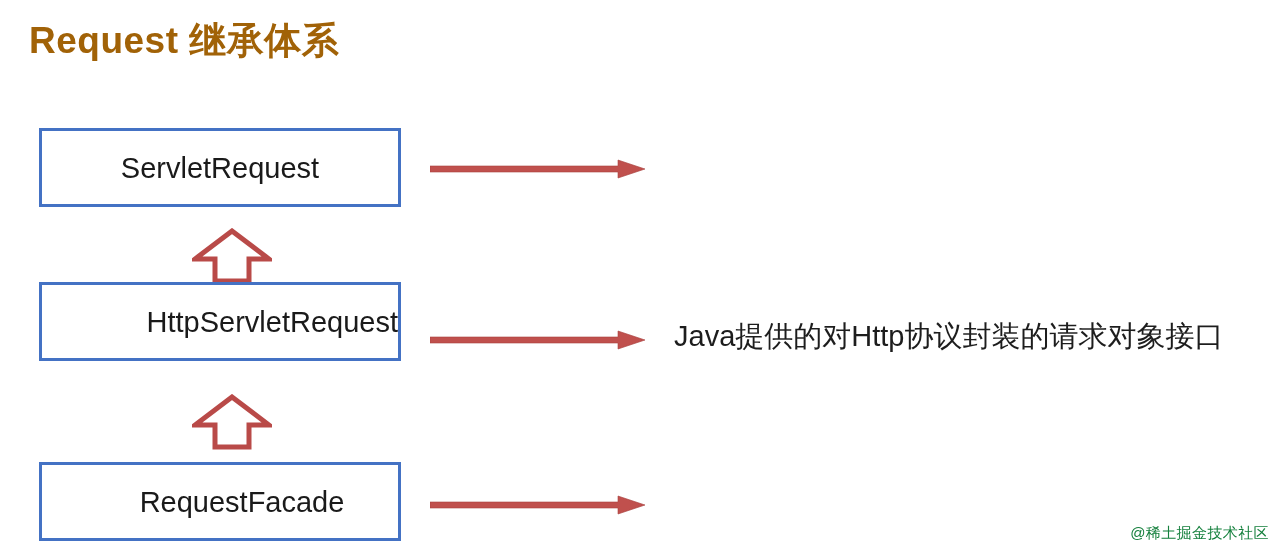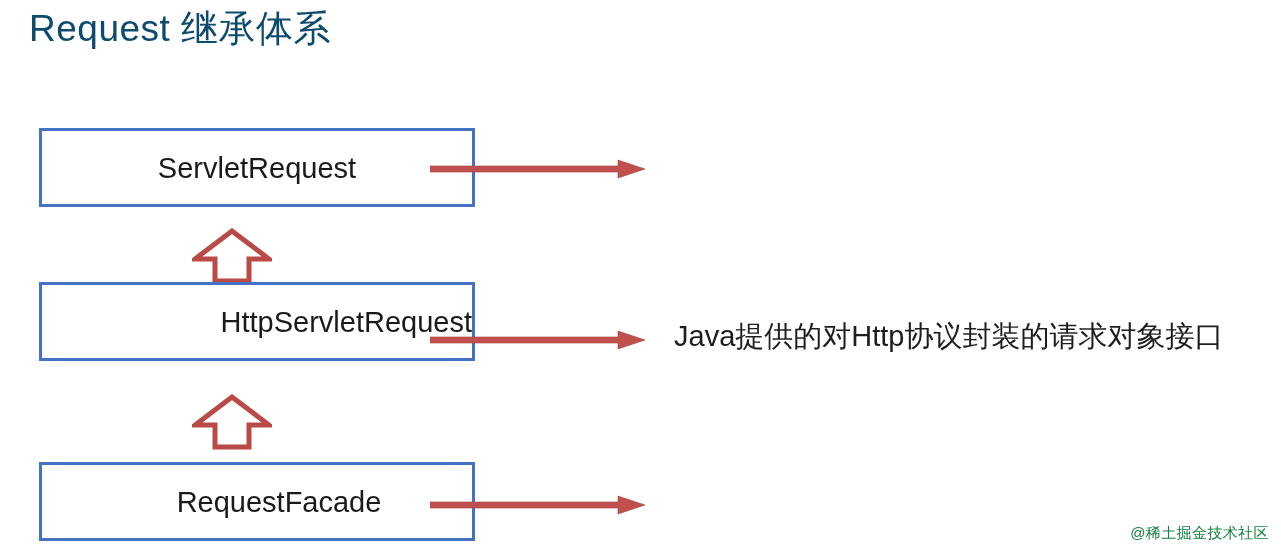--- a/index.html
+++ b/index.html
@@ -21,34 +21,34 @@
     top: 0;
     width: 1281px;
     height: 552px;
     background: #ffffff;
   }
 
   
   #slide-title {
     position: absolute;
     left: 29px;
-    top: 4px;
+    top: 16px;
     font-size: 37px;
     line-height: 49px;
-    color: #0c4a6e;
+    color: #a16207;
     letter-spacing: 0.5px;
     white-space: nowrap;
-    font-weight: 400;
+    font-weight: 700;
   }
 
   
   .node-box {
     position: absolute;
     left: 39px;
-    width: 436px;
+    width: 362px;
     height: 79px;
     box-sizing: border-box;
     border: 3px solid #4472c4;
     background: #ffffff;
     display: flex;
     align-items: center;
     justify-content: center;
   }
   .node-box .node-label {
     font-size: 29px;

